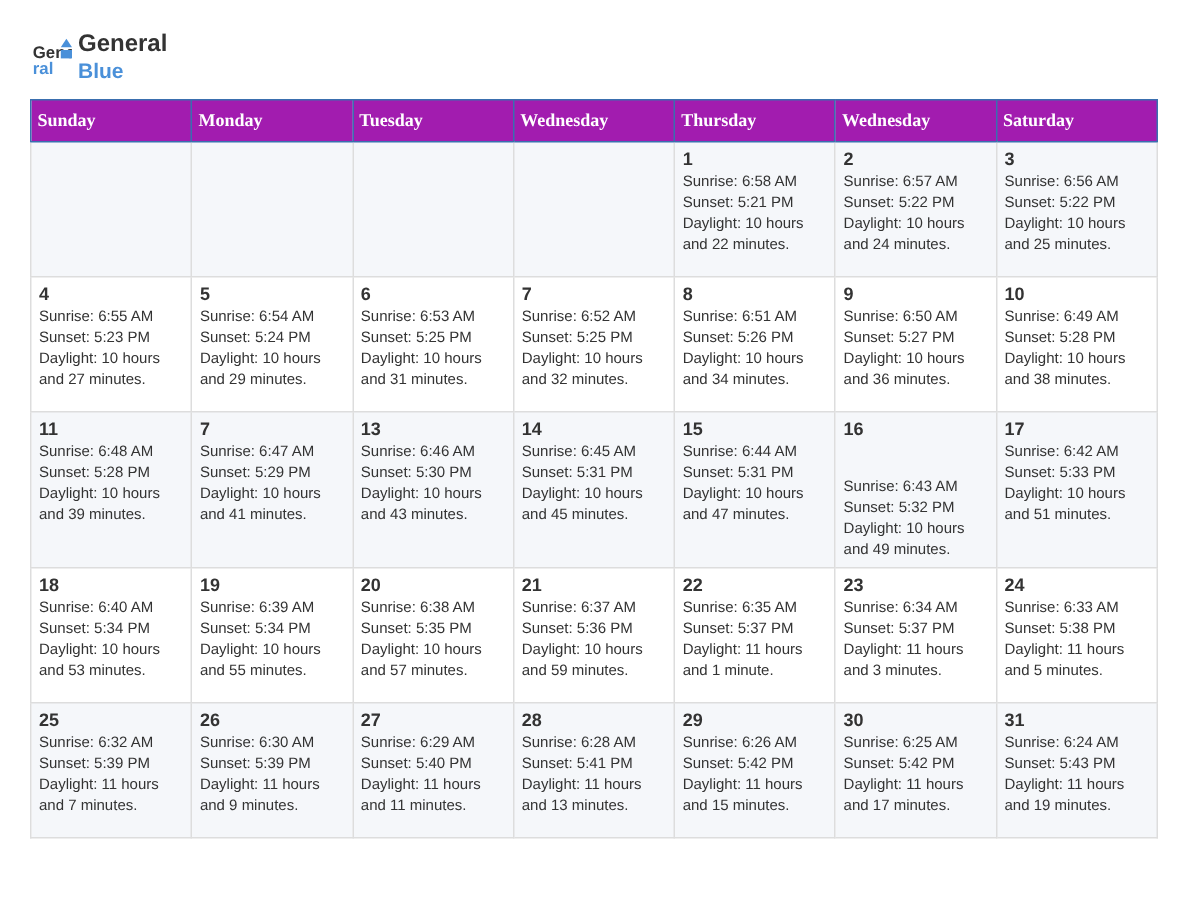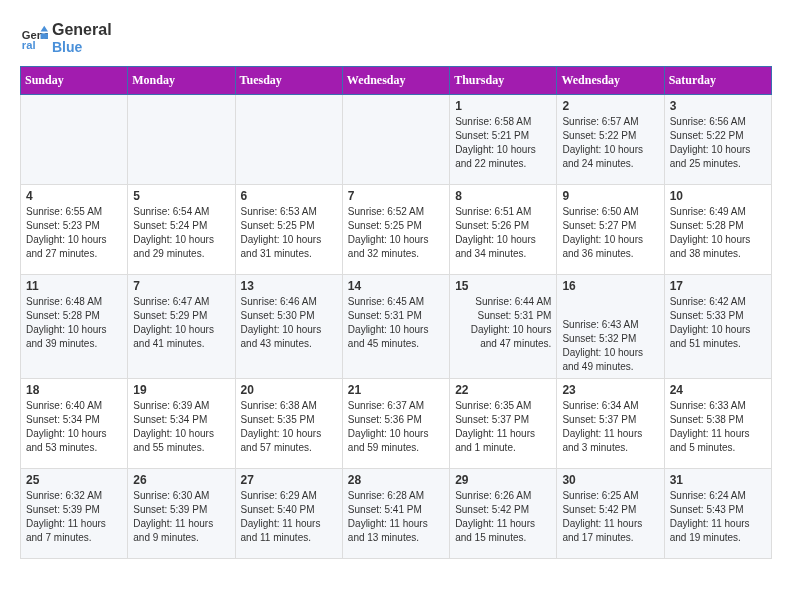--- a/index.html
+++ b/index.html
@@ -225,21 +225,21 @@
         </td>
         <td>
           <span class="day-number">14</span>
           <div class="day-info" style="white-space: pre-line;">Sunrise: 6:45 AM
 Sunset: 5:31 PM
 Daylight: 10 hours
 and 45 minutes.</div>
         </td>
         <td>
           <span class="day-number">15</span>
-          <div class="day-info" style="white-space: pre-line; text-align: right;">Sunrise: 6:44 AM
+          <div class="day-info" style="white-space: pre-line;">Sunrise: 6:44 AM
 Sunset: 5:31 PM
 Daylight: 10 hours
 and 47 minutes.</div>
         </td>
         <td>
           <span class="day-number">16</span>
           <div class="day-info" style="white-space: pre-line; margin-top: 25px;">Sunrise: 6:43 AM
 Sunset: 5:32 PM
 Daylight: 10 hours
 and 49 minutes.</div>

